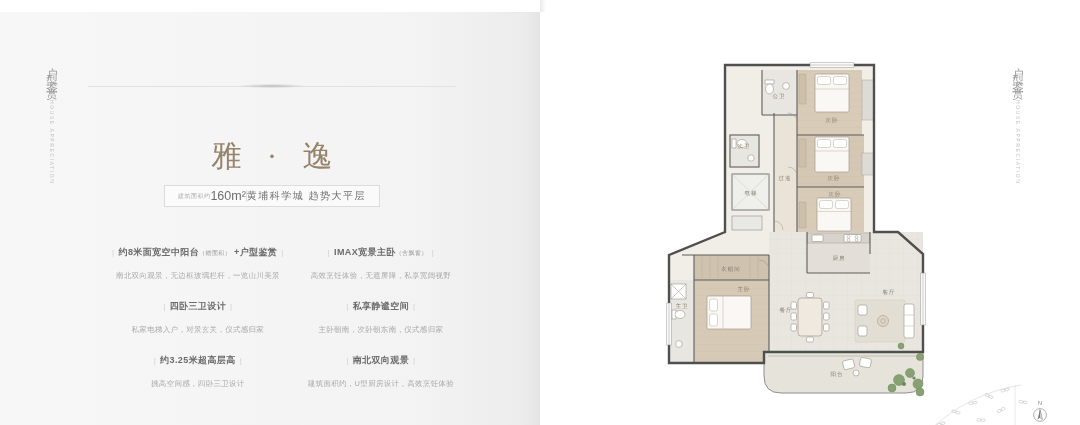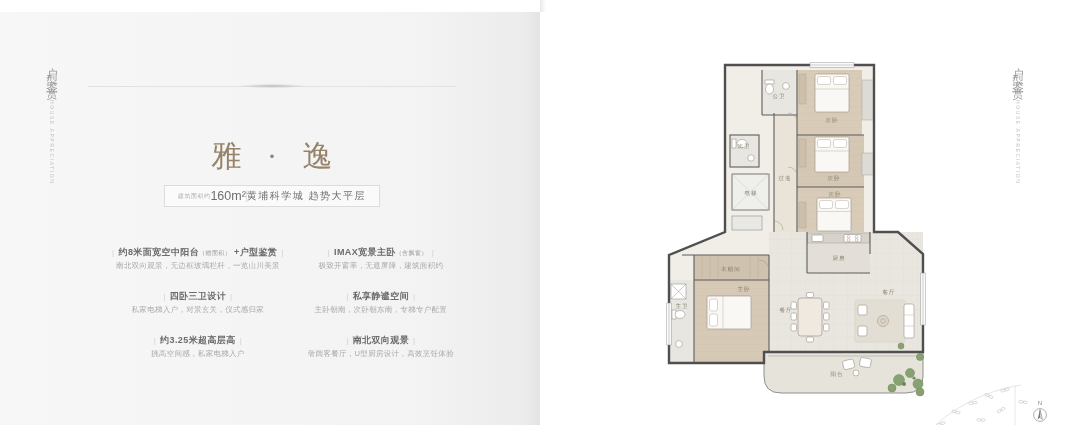--- a/index.html
+++ b/index.html
@@ -32,21 +32,21 @@
   .badge .av{font-size:12.5px;color:#6f6f6f;}
   .badge .vsep{width:1px;height:12px;background:#dedede;}
   .badge .loc{font-size:10px;letter-spacing:1.5px;color:#6f6f6f;}
 
   .features{position:absolute;left:108px;top:234px;width:352px;display:grid;
     grid-template-columns:1fr 1fr;column-gap:14px;row-gap:19px;}
   .feat{text-align:center;}
   .feat-title{font-size:9px;font-weight:700;color:#6b6b6b;letter-spacing:.4px;white-space:nowrap;}
   .feat-title .pipe{color:#cfcfcf;font-weight:400;margin:0 4px;font-size:8px;}
   .feat-title .fn{font-size:6px;color:#9c9c9c;font-weight:400;}
-  .feat-sub{margin-top:2px;font-size:7.5px;color:#aaa;letter-spacing:.3px;white-space:nowrap;}
+  .feat-sub{margin-top:12px;font-size:7.5px;color:#aaa;letter-spacing:.3px;white-space:nowrap;}
 
   
   .floorplan{position:absolute;left:112px;top:46px;}
   .fp-wall{fill:none;stroke:#4f4f4f;stroke-width:2.4;stroke-linejoin:miter;}
   .fp-part{stroke:#5d5d5d;stroke-width:1.1;}
   .fp-thin{stroke:#9a958c;stroke-width:.5;fill:none;}
   .fp-label{font-size:5.5px;fill:#87816f;letter-spacing:1px;text-anchor:middle;font-family:"Liberation Sans",sans-serif;}
   .f-bed{fill:#faf8f4;stroke:#a59c8e;stroke-width:.7;}
   .f-pillow{fill:#fff;stroke:#b5ac9e;stroke-width:.5;}
   .f-line{stroke:#c7bfb2;stroke-width:.6;}
@@ -85,45 +85,45 @@
     <div class="feat">
       <div class="feat-title">
         <span class="pipe">|</span><span>约8米面宽空中阳台</span><span class="fn">（赠面积）</span><span> +户型鉴赏</span><span class="pipe">|</span>
       </div>
       <div class="feat-sub">南北双向观景，无边框玻璃栏杆，一览山川美景</div>
     </div>
     <div class="feat">
       <div class="feat-title">
         <span class="pipe">|</span><span>IMAX宽景主卧</span><span class="fn">（含飘窗）</span><span></span><span class="pipe">|</span>
       </div>
-      <div class="feat-sub">极致开窗率，无遮屏障，建筑面积约</div>
+      <div class="feat-sub">高效烹饪体验，无遮屏障，私享宽阔视野</div>
     </div>
     <div class="feat">
       <div class="feat-title">
         <span class="pipe">|</span><span>四卧三卫设计</span><span class="fn"></span><span></span><span class="pipe">|</span>
       </div>
       <div class="feat-sub">私家电梯入户，对景玄关，仪式感归家</div>
     </div>
     <div class="feat">
       <div class="feat-title">
         <span class="pipe">|</span><span>私享静谧空间</span><span class="fn"></span><span></span><span class="pipe">|</span>
       </div>
-      <div class="feat-sub">主卧朝南，次卧朝东南，专梯专户配置</div>
+      <div class="feat-sub">主卧朝南，次卧朝东南，仪式感归家</div>
     </div>
     <div class="feat">
       <div class="feat-title">
         <span class="pipe">|</span><span>约3.25米超高层高</span><span class="fn"></span><span></span><span class="pipe">|</span>
       </div>
-      <div class="feat-sub">挑高空间感，私家电梯入户</div>
+      <div class="feat-sub">挑高空间感，四卧三卫设计</div>
     </div>
     <div class="feat">
       <div class="feat-title">
         <span class="pipe">|</span><span>南北双向观景</span><span class="fn"></span><span></span><span class="pipe">|</span>
       </div>
-      <div class="feat-sub">奢阔客餐厅，U型厨房设计，高效烹饪体验</div>
+      <div class="feat-sub">建筑面积约，U型厨房设计，高效烹饪体验</div>
     </div>
   </div>
 </div>
 
 <div class="gutter"></div>
 
 <div class="page page-right">
 
   <svg class="floorplan" width="298" height="342" viewBox="0 0 298 342">
     <defs>

